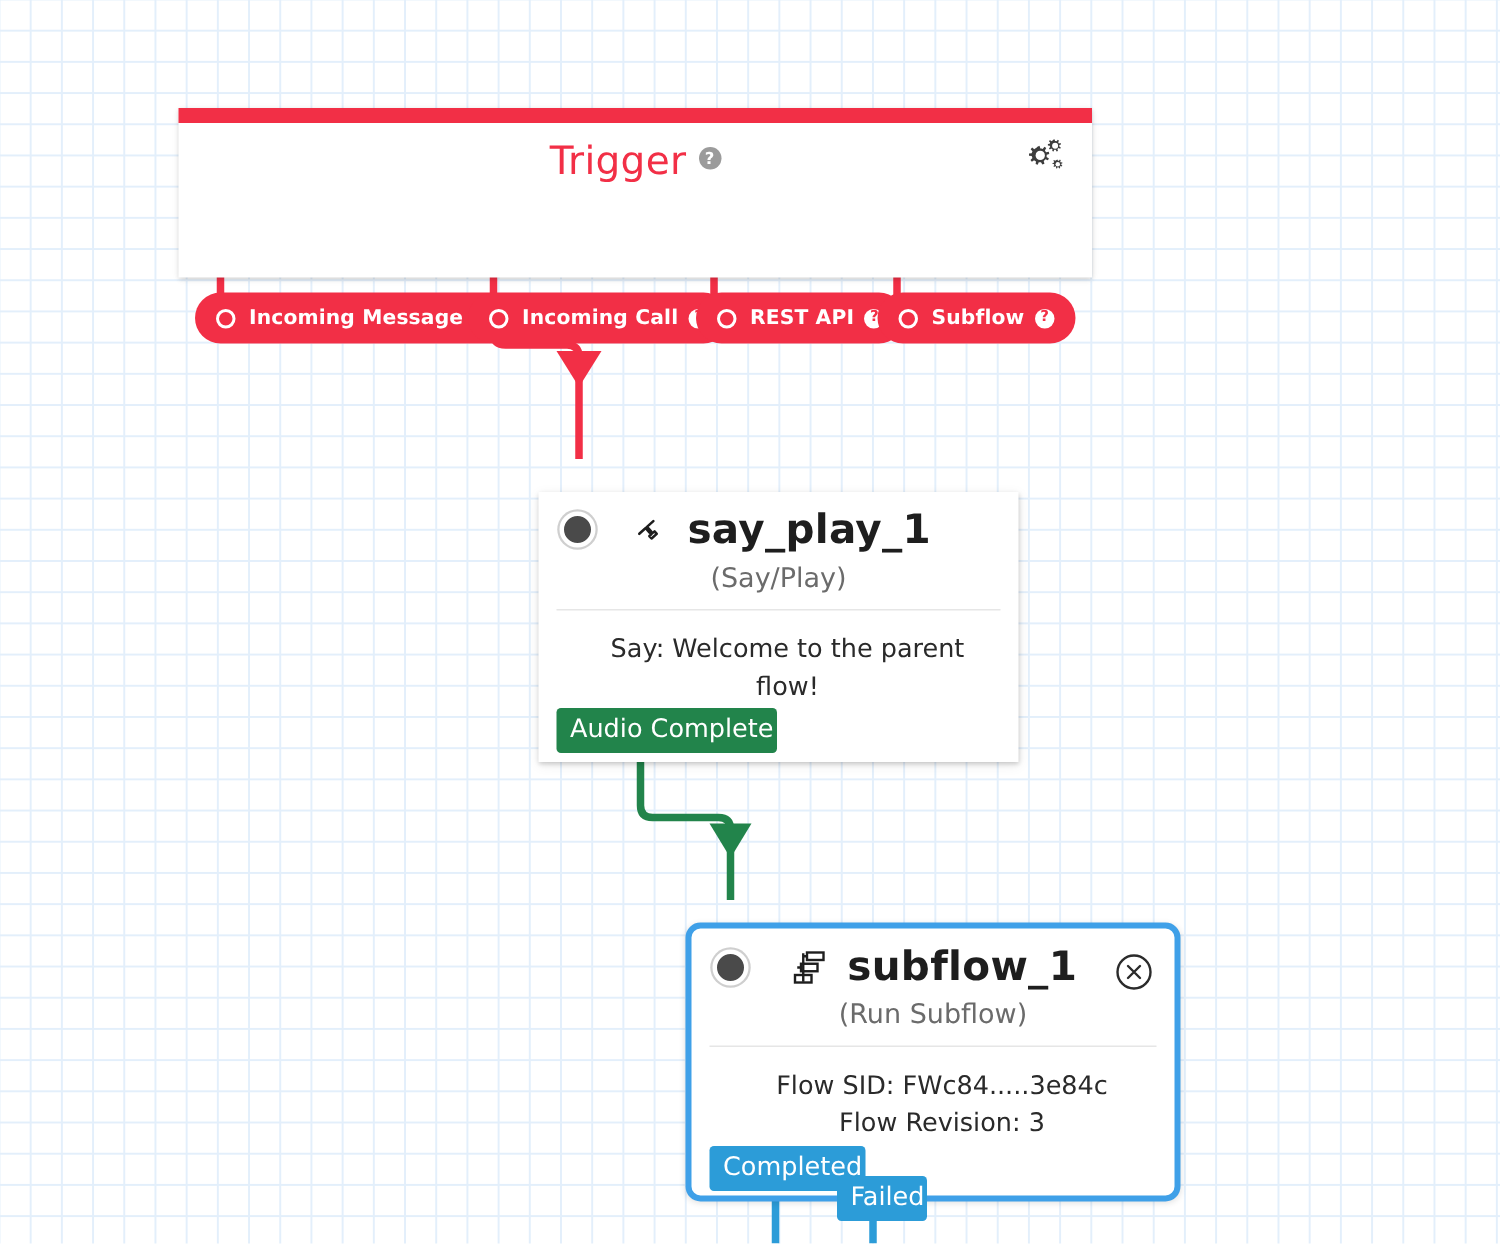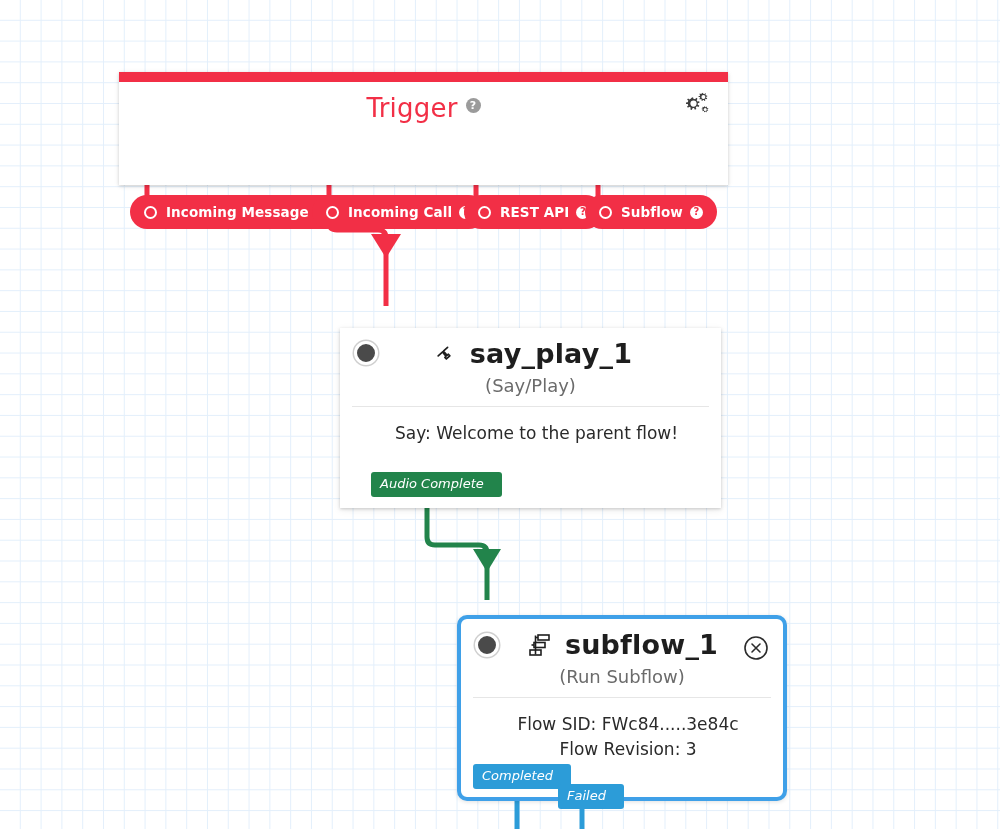--- a/index.html
+++ b/index.html
@@ -144,23 +144,23 @@
     color: #f22f46;
     font-size: 10px;
     font-weight: bold;
     margin-left: 7px;
     flex: 0 0 auto;
     line-height: 1;
   }
 
   
   #sayplay-node {
-    left: 340px;
+    left: 359px;
     top: 308px;
-    width: 381px;
+    width: 320px;
     height: 180px;
     box-shadow: 0 1px 3px rgba(0,0,0,0.18), 0 2px 8px rgba(0,0,0,0.08);
   }
   
   #subflow-node {
     left: 457px;
     top: 595px;
     width: 330px;
     height: 186px;
     border: 4px solid #3fa0e8;
@@ -231,26 +231,25 @@
     right: 14px;
     top: 16px;
     width: 26px;
     height: 26px;
   }
 
   
   .out-badge {
     position: absolute;
     color: #ffffff;
-    font-size: 13px;
-    padding: 5px 18px 6px 9px;
+    font-size: 17px;
+    padding: 5px 2px 6px 9px;
     border-radius: 3px;
     white-space: nowrap;
     line-height: 1.1;
-    font-style: italic;
   }
   .badge-green { background: #22844b; }
   .badge-blue  { background: #2c9cd8; }
 
   #badge-audio-complete { left: 371px; top: 472px; }
   #badge-completed      { left: 473px; top: 764px; }
   #badge-failed         { left: 558px; top: 784px; }
 </style>
 </head>
 <body>

